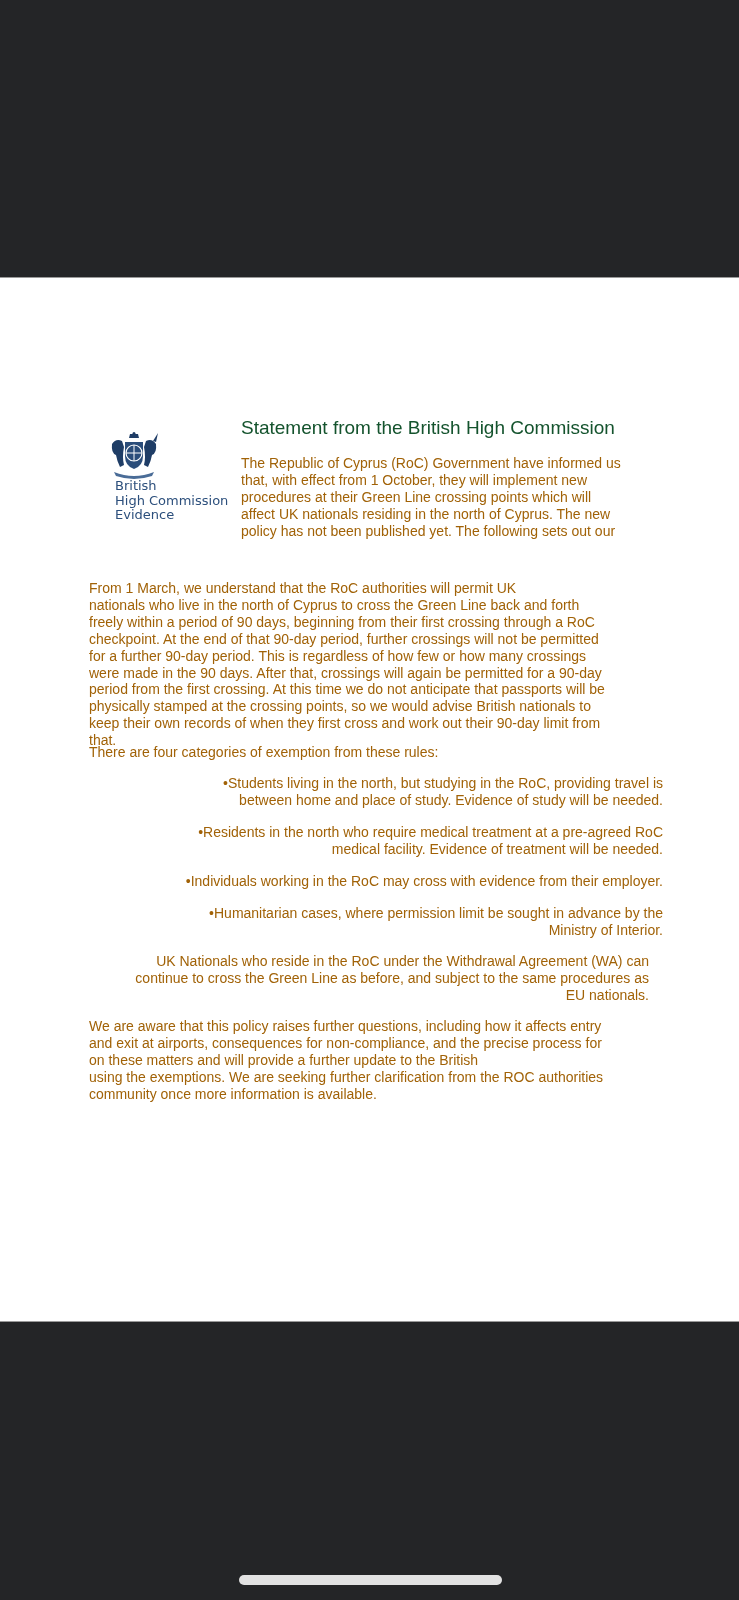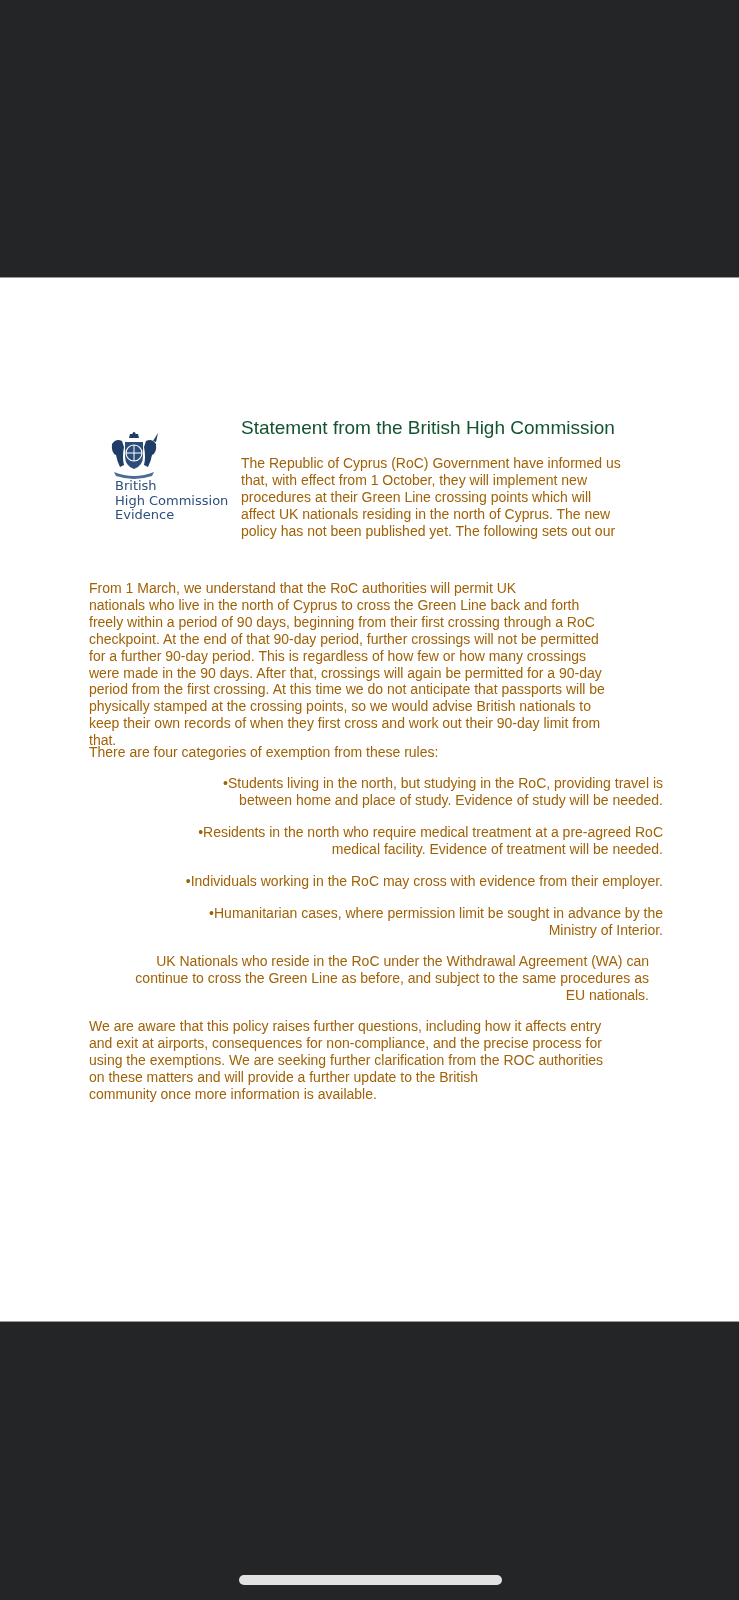--- a/index.html
+++ b/index.html
@@ -128,19 +128,19 @@
 
   <div class="para text" style="top:675px;text-align:right;">
     <span class="line">UK Nationals who reside in the RoC under the Withdrawal Agreement (WA) can</span>
     <span class="line">continue to cross the Green Line as before, and subject to the same procedures as</span>
     <span class="line">EU nationals.</span>
   </div>
 
   <div class="para text" style="top:740px;">
     <span class="line">We are aware that this policy raises further questions, including how it affects entry</span>
     <span class="line">and exit at airports, consequences for non-compliance, and the precise process for</span>
+    <span class="line">on these matters and will provide a further update to the British</span>
     <span class="line">using the exemptions.  We are seeking further clarification from the ROC authorities</span>
-    <span class="line">on these matters and will provide a further update to the British</span>
     <span class="line">community once more information is available.</span>
   </div>
 </div>
 
 <div class="home-indicator"></div>
 
 </body></html>

